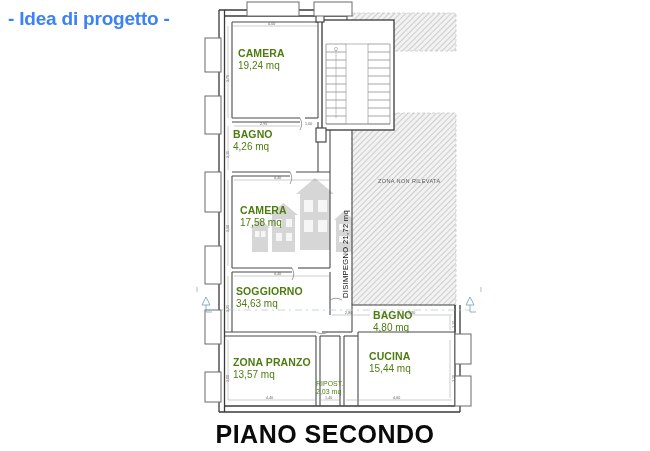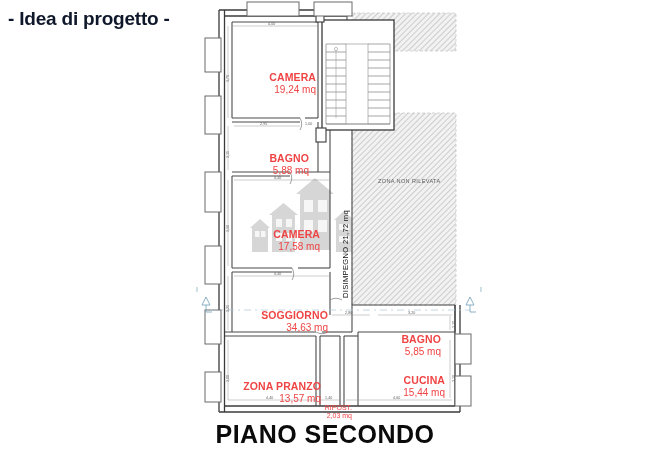--- a/index.html
+++ b/index.html
@@ -6,38 +6,38 @@
   body{
     width:650px;height:451px;position:relative;overflow:hidden;
     font-family:"Liberation Sans", sans-serif;
     color:#111;
   }
 
   
   .doc-title{
     position:absolute;left:8px;top:8px;
     font-size:19px;font-weight:bold;letter-spacing:-0.2px;
-    color:#0f172a;white-space:nowrap;
+    color:#3b82f6;white-space:nowrap;
   }
   .floor-title{
     position:absolute;left:0;top:420px;width:650px;
     text-align:center;font-size:25px;font-weight:bold;
     letter-spacing:0.5px;color:#0b0b0b;
   }
 
   
   .plan{
     position:absolute;left:0;top:0;width:650px;height:420px;
   }
   .plan svg{display:block;}
 
   
   .lbl{
-    position:absolute;text-align:right;white-space:nowrap;
-    color:#ef4444;line-height:1.12;margin-top:24px;
+    position:absolute;text-align:left;white-space:nowrap;
+    color:#4d7c0f;line-height:1.12;
   }
   .lbl .rname{font-weight:bold;font-size:10.5px;letter-spacing:0.1px;}
   .lbl .rarea{font-weight:normal;font-size:10px;}
   .lbl.small .rname{font-size:7px;font-weight:normal;letter-spacing:0;}
   .lbl.small .rarea{font-size:7px;}
 
   .lbl-vert{
     position:absolute;white-space:nowrap;color:#111;
     font-size:7.6px;letter-spacing:0.3px;
     transform-origin:0 0;
@@ -291,36 +291,36 @@
   </svg>
 </div>
 
 <div class="lbl" style="left:238px;top:48px;width:78px;">
   <div class="rname">CAMERA</div>
   <div class="rarea">19,24 mq</div>
 </div>
 
 <div class="lbl" style="left:233px;top:129px;width:76px;">
   <div class="rname">BAGNO</div>
-  <div class="rarea">5,88 mq</div>
+  <div class="rarea">4,26 mq</div>
 </div>
 
 <div class="lbl" style="left:240px;top:205px;width:80px;">
   <div class="rname">CAMERA</div>
   <div class="rarea">17,58 mq</div>
 </div>
 
 <div class="lbl" style="left:236px;top:286px;width:92px;">
   <div class="rname">SOGGIORNO</div>
   <div class="rarea">34,63 mq</div>
 </div>
 
 <div class="lbl" style="left:373px;top:310px;width:68px;">
   <div class="rname">BAGNO</div>
-  <div class="rarea">5,85 mq</div>
+  <div class="rarea">4,80 mq</div>
 </div>
 
 <div class="lbl" style="left:233px;top:357px;width:88px;">
   <div class="rname">ZONA PRANZO</div>
   <div class="rarea">13,57 mq</div>
 </div>
 
 <div class="lbl small" style="left:316px;top:380px;width:36px;">
   <div class="rname">RIPOST.</div>
   <div class="rarea">2,03 mq</div>

